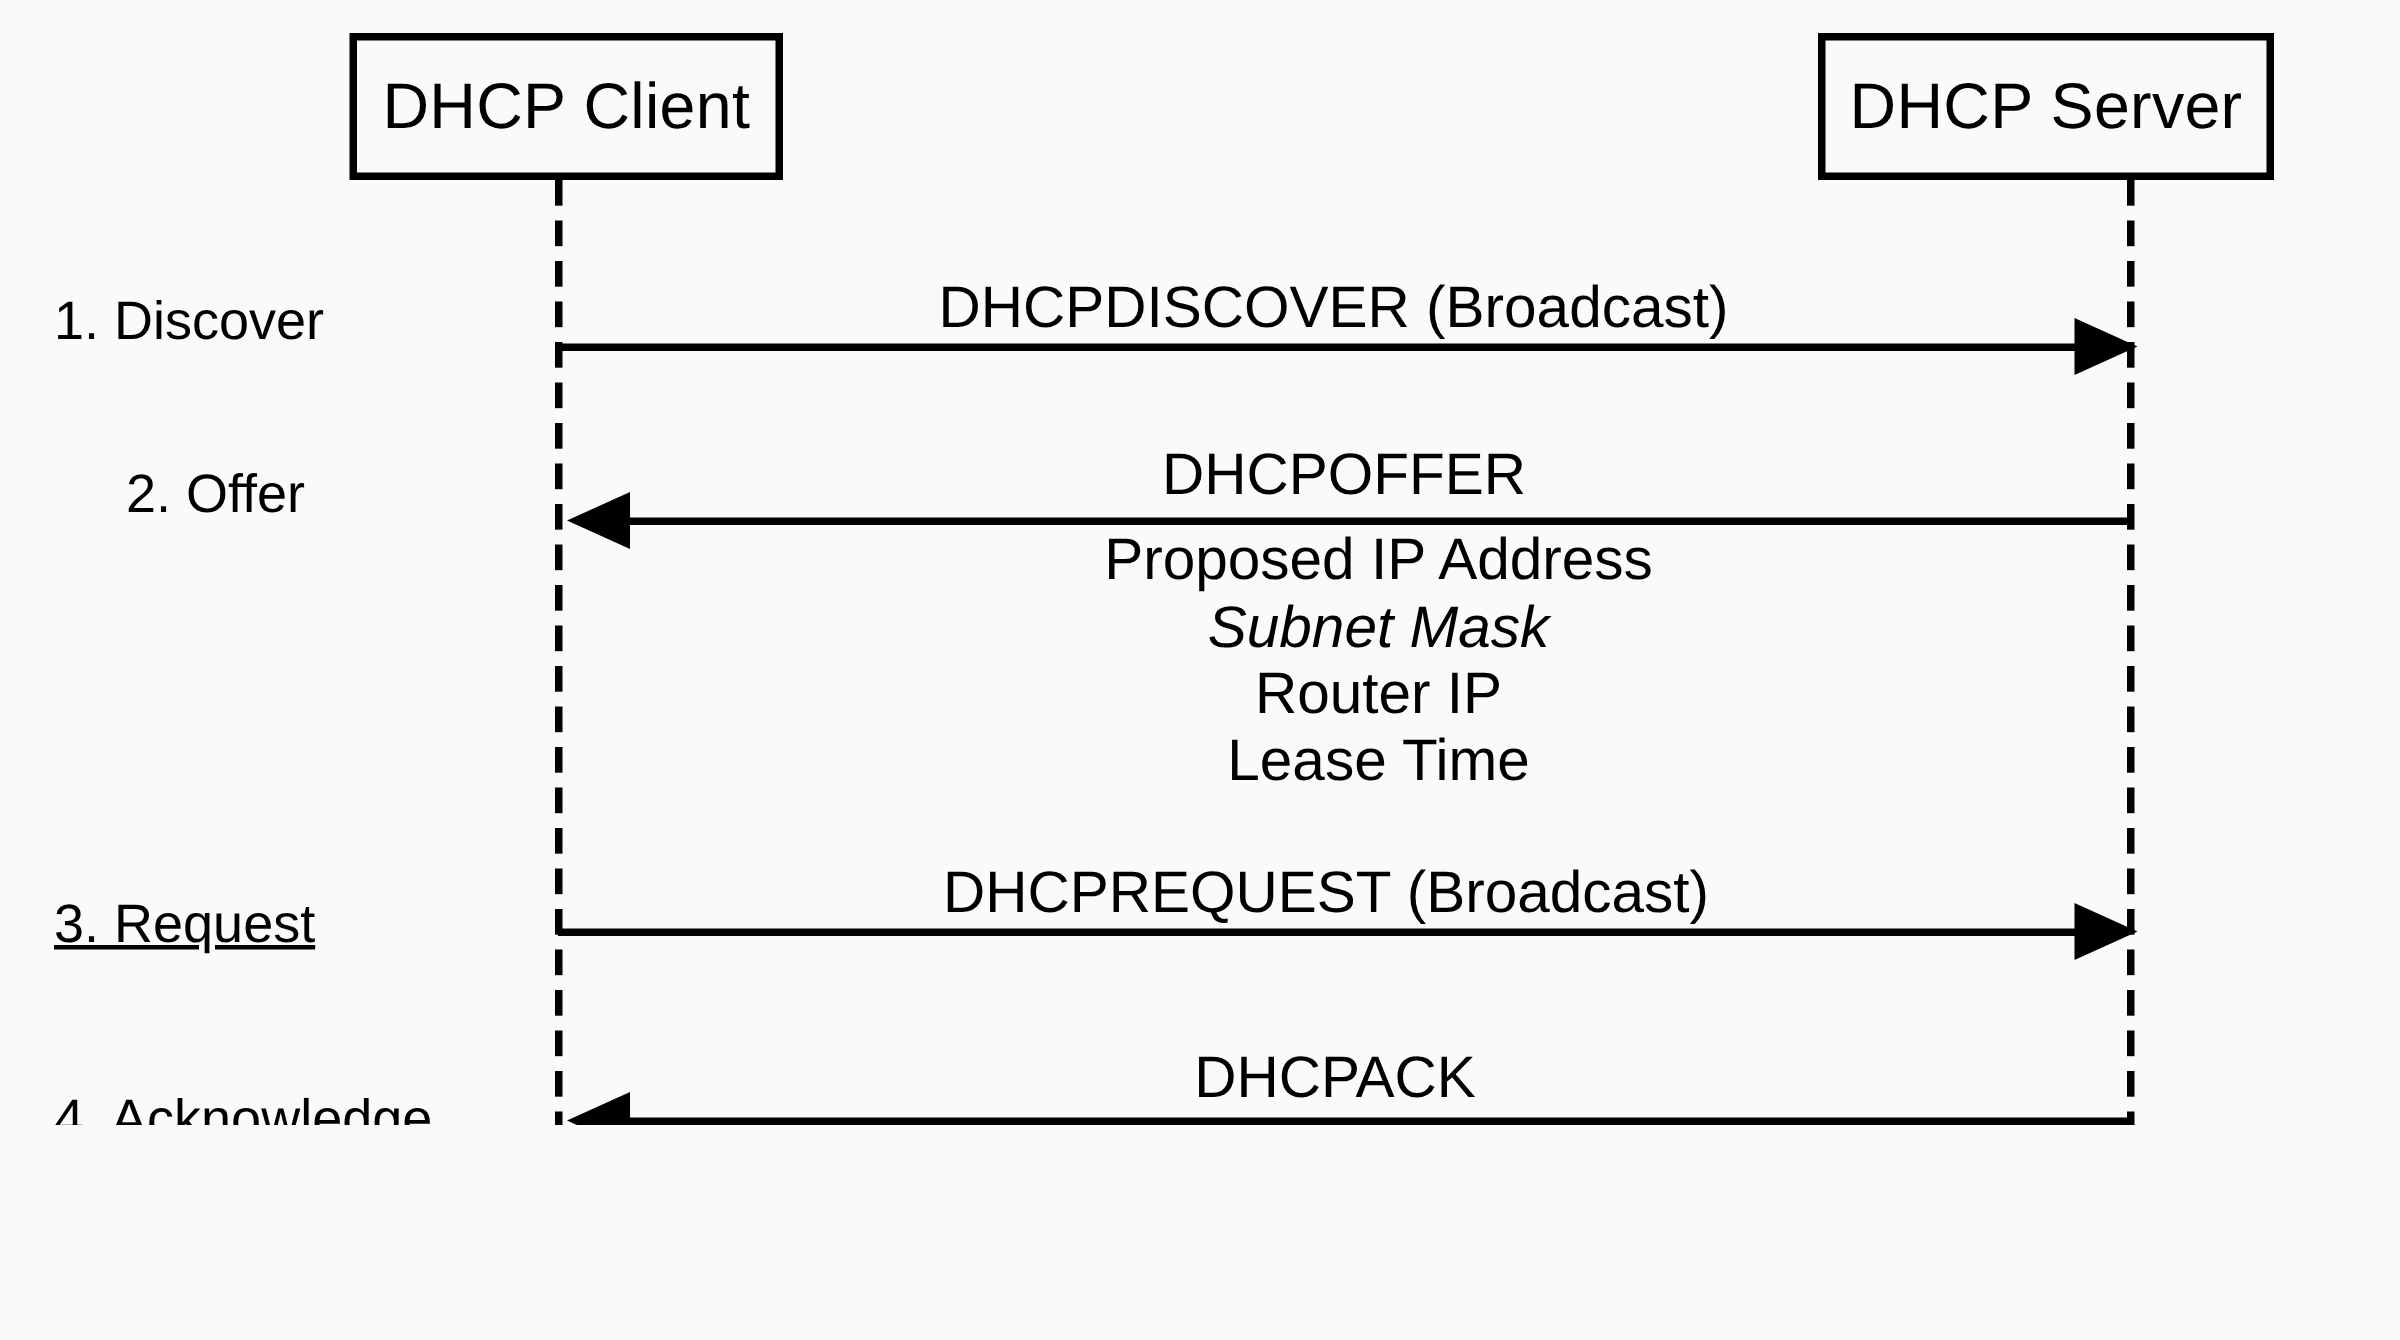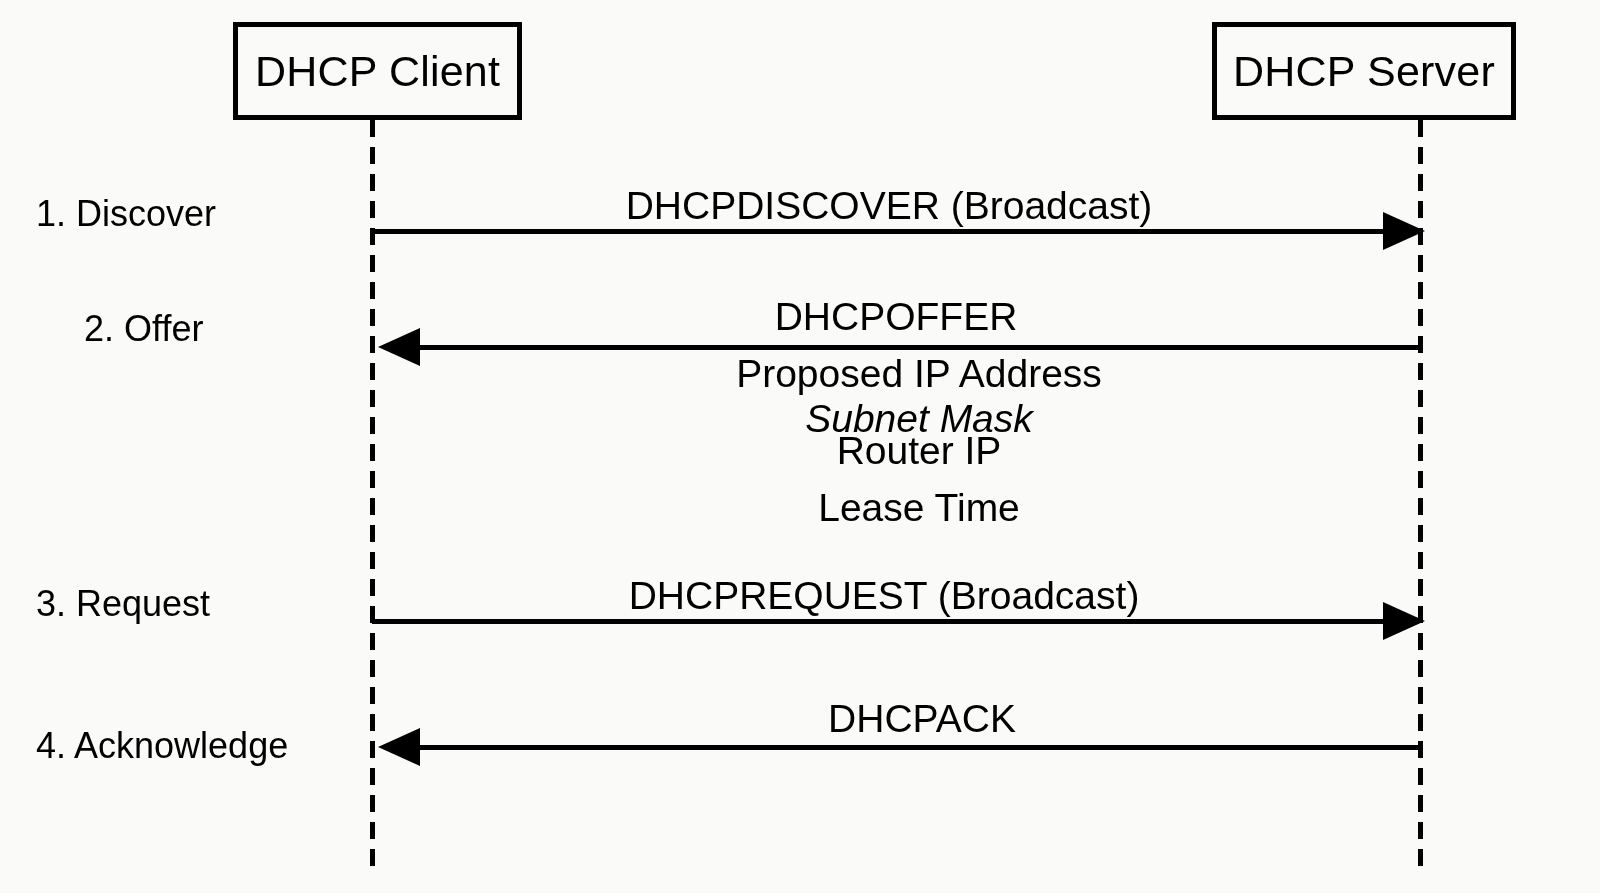--- a/index.html
+++ b/index.html
@@ -3,21 +3,21 @@
 <meta charset="utf-8">
 <style>
   html, body {
     margin: 0;
     padding: 0;
     background: #fafaf8;
   }
   #canvas {
     position: relative;
     width: 1600px;
-    height: 893px;
+    height: 750px;
     background: #fafaf8;
     font-family: "Liberation Sans", sans-serif;
     color: #000000;
     overflow: hidden;
   }
 
   
   .participant-box {
     position: absolute;
     box-sizing: border-box;
@@ -108,26 +108,26 @@
   <div class="msg-line" style="left:372px; top:229px; width:1013px;"></div>
   <div class="arrowhead right" style="left:1383px; top:212px;"></div>
 
   <div class="step-label" style="left:36px; top:311px;margin-left:48px;">2. Offer</div>
   <div class="msg-label" style="left:896px; top:297px;">DHCPOFFER</div>
   <div class="msg-line" style="left:411px; top:345px; width:1009px;"></div>
   <div class="arrowhead left" style="left:378px; top:328px;"></div>
 
   <div class="detail-label" style="left:898px; top:354px;">Proposed IP Address</div>
   <div class="detail-label" style="left:898px; top:399px;font-style:italic;">Subnet Mask</div>
-  <div class="detail-label" style="left:898px; top:431px;">Router IP</div>
+  <div class="detail-label" style="left:898px; top:443px;">Router IP</div>
   <div class="detail-label" style="left:898px; top:488px;">Lease Time</div>
 
-  <div class="step-label" style="left:36px; top:586px;">3. Request</div>
+  <div class="step-label" style="left:36px; top:598px;text-decoration:underline;">3. Request</div>
   <div class="msg-label" style="left:884px; top:576px;">DHCPREQUEST (Broadcast)</div>
   <div class="msg-line" style="left:372px; top:619px; width:1013px;"></div>
   <div class="arrowhead right" style="left:1383px; top:602px;"></div>
 
   <div class="step-label" style="left:36px; top:728px;">4. Acknowledge</div>
-  <div class="msg-label" style="left:922px; top:699px;">DHCPACK</div>
+  <div class="msg-label" style="left:890px; top:699px;">DHCPACK</div>
   <div class="msg-line" style="left:411px; top:745px; width:1009px;"></div>
   <div class="arrowhead left" style="left:378px; top:728px;"></div>
 
 </div>
 
 </body></html>

